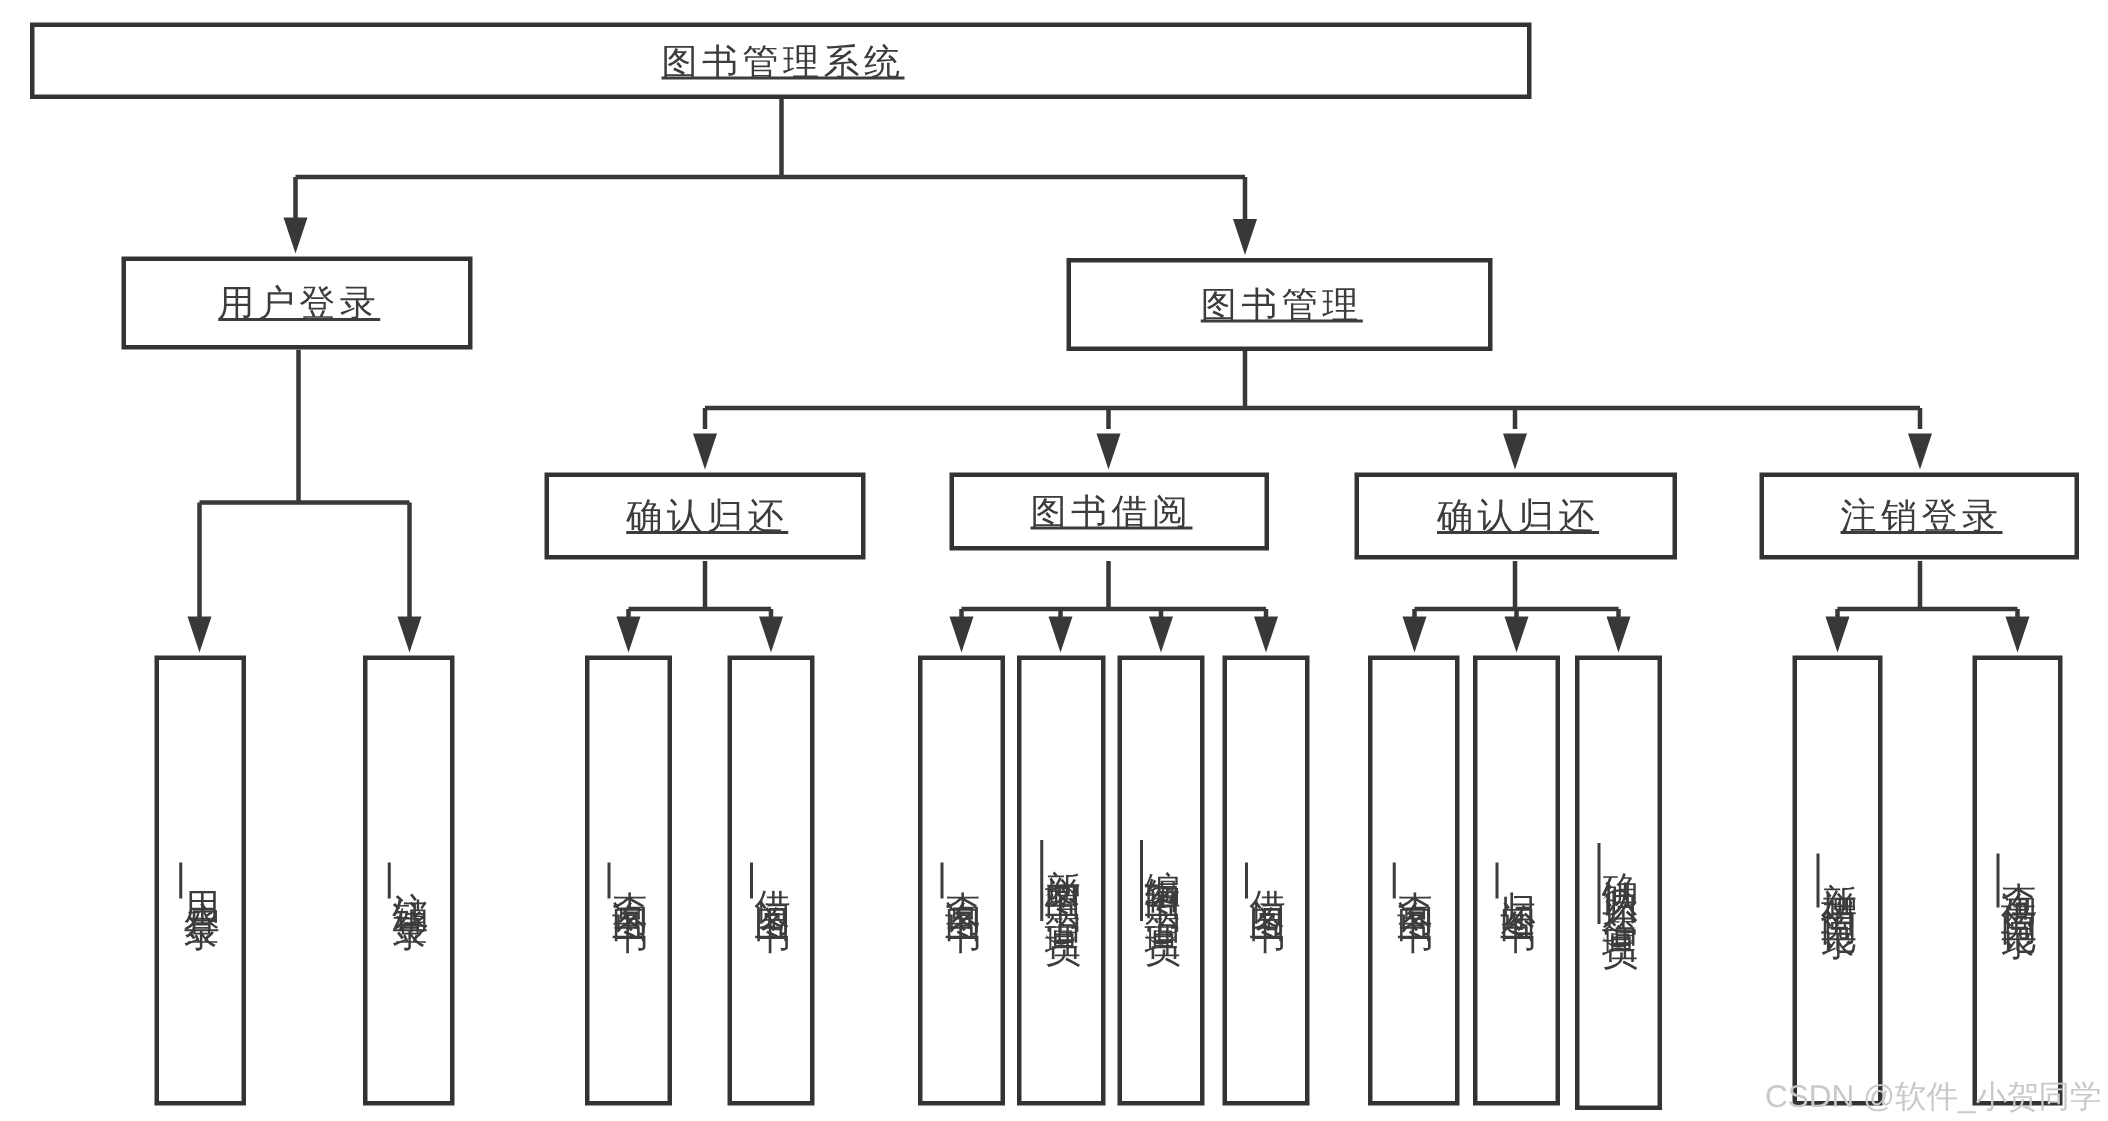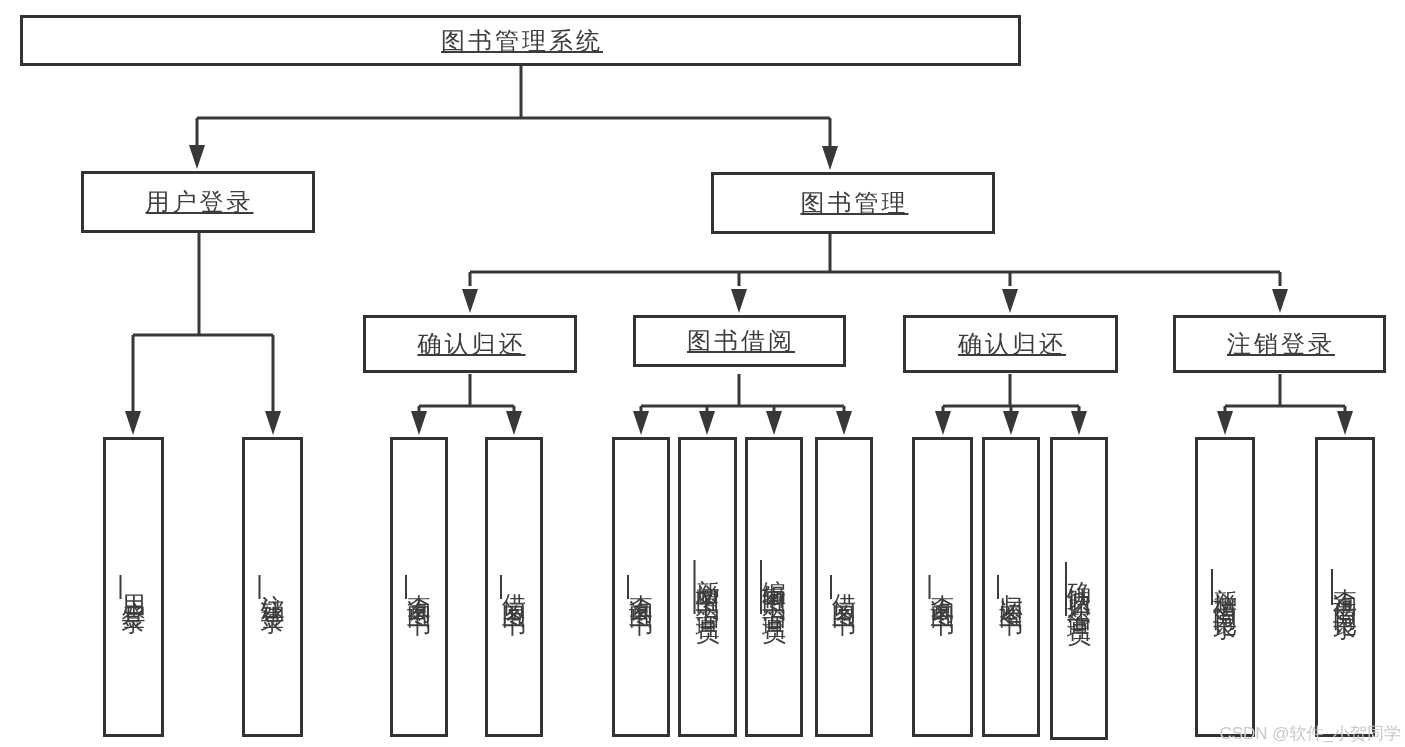--- a/index.html
+++ b/index.html
@@ -39,21 +39,21 @@
     writing-mode: vertical-rl;
     text-orientation: mixed;
     font-size: 24px;
     letter-spacing: 6px;
     line-height: 1;
   }
   .watermark {
     position: absolute;
     right: 4px;
     bottom: 2px;
-    font-size: 17px;
+    font-size: 21px;
     color: #c9c9c9;
     z-index: 3;
     pointer-events: none;
     white-space: nowrap;
   }
 </style>
 </head>
 <body>
 
 <div class="canvas">

